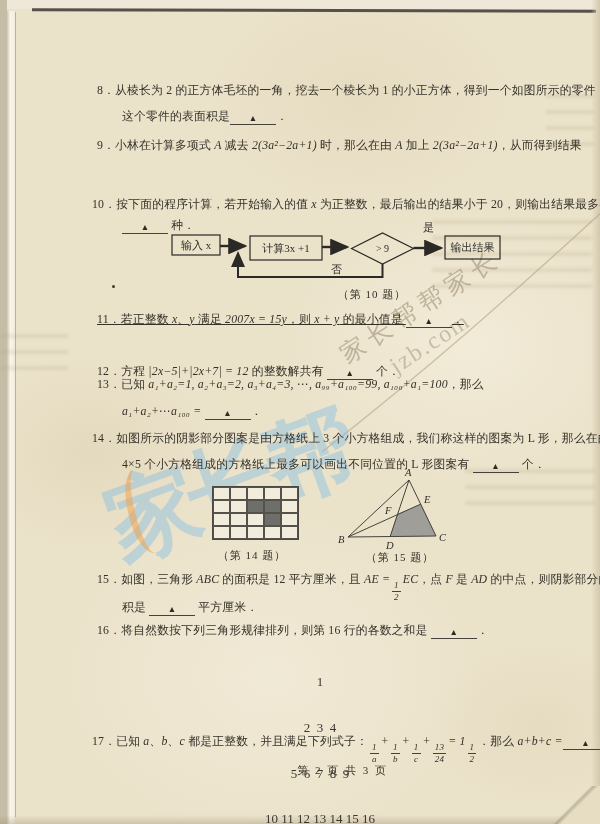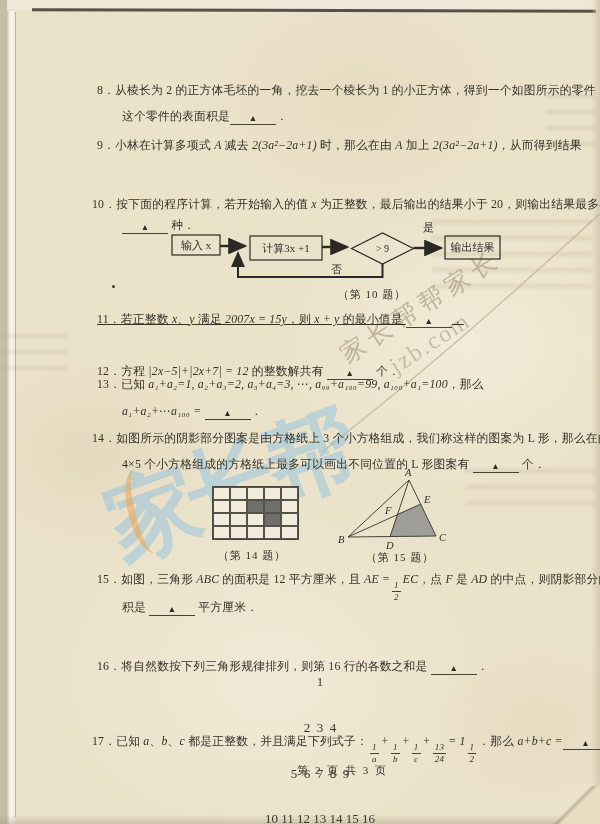--- a/index.html
+++ b/index.html
@@ -157,21 +157,21 @@
     <text x="86" y="40" font-size="10.5" font-style="italic" fill="#2f2d2a">E</text>
     <text x="47" y="51" font-size="10.5" font-style="italic" fill="#2f2d2a">F</text>
   </svg>
   <div class="caption" style="left:352px;top:550px;width:96px;">（第 15 题）</div>
 
   <div class="line" style="left:97px;top:572px;"><span>15．如图，三角形 </span><span class="math">ABC</span><span> 的面积是 12 平方厘米，且 </span><span class="math">AE =</span><span class="frac">
         <span class="fnum">1</span>
         <span class="fden">2</span>
       </span><span class="math">EC</span><span>，点 </span><span class="math">F</span><span> 是 </span><span class="math">AD</span><span> 的中点，则阴影部分的面</span></div>
   <div class="line" style="left:122px;top:600px;"><span>积是 </span><span class="blank">▲</span><span> 平方厘米．</span></div>
-  <div class="line" style="left:97px;top:623px;margin-top:36px;"><span>16．将自然数按下列三角形规律排列，则第 16 行的各数之和是 </span><span class="blank">▲</span><span>．</span></div>
+  <div class="line" style="left:97px;top:623px;"><span>16．将自然数按下列三角形规律排列，则第 16 行的各数之和是 </span><span class="blank">▲</span><span>．</span></div>
 
   <div class="numtri">
     <div>1</div>
     <div>2  3  4</div>
     <div>5  6  7  8  9</div>
     <div>10 11 12 13 14 15 16</div>
     
     
   </div>
 

